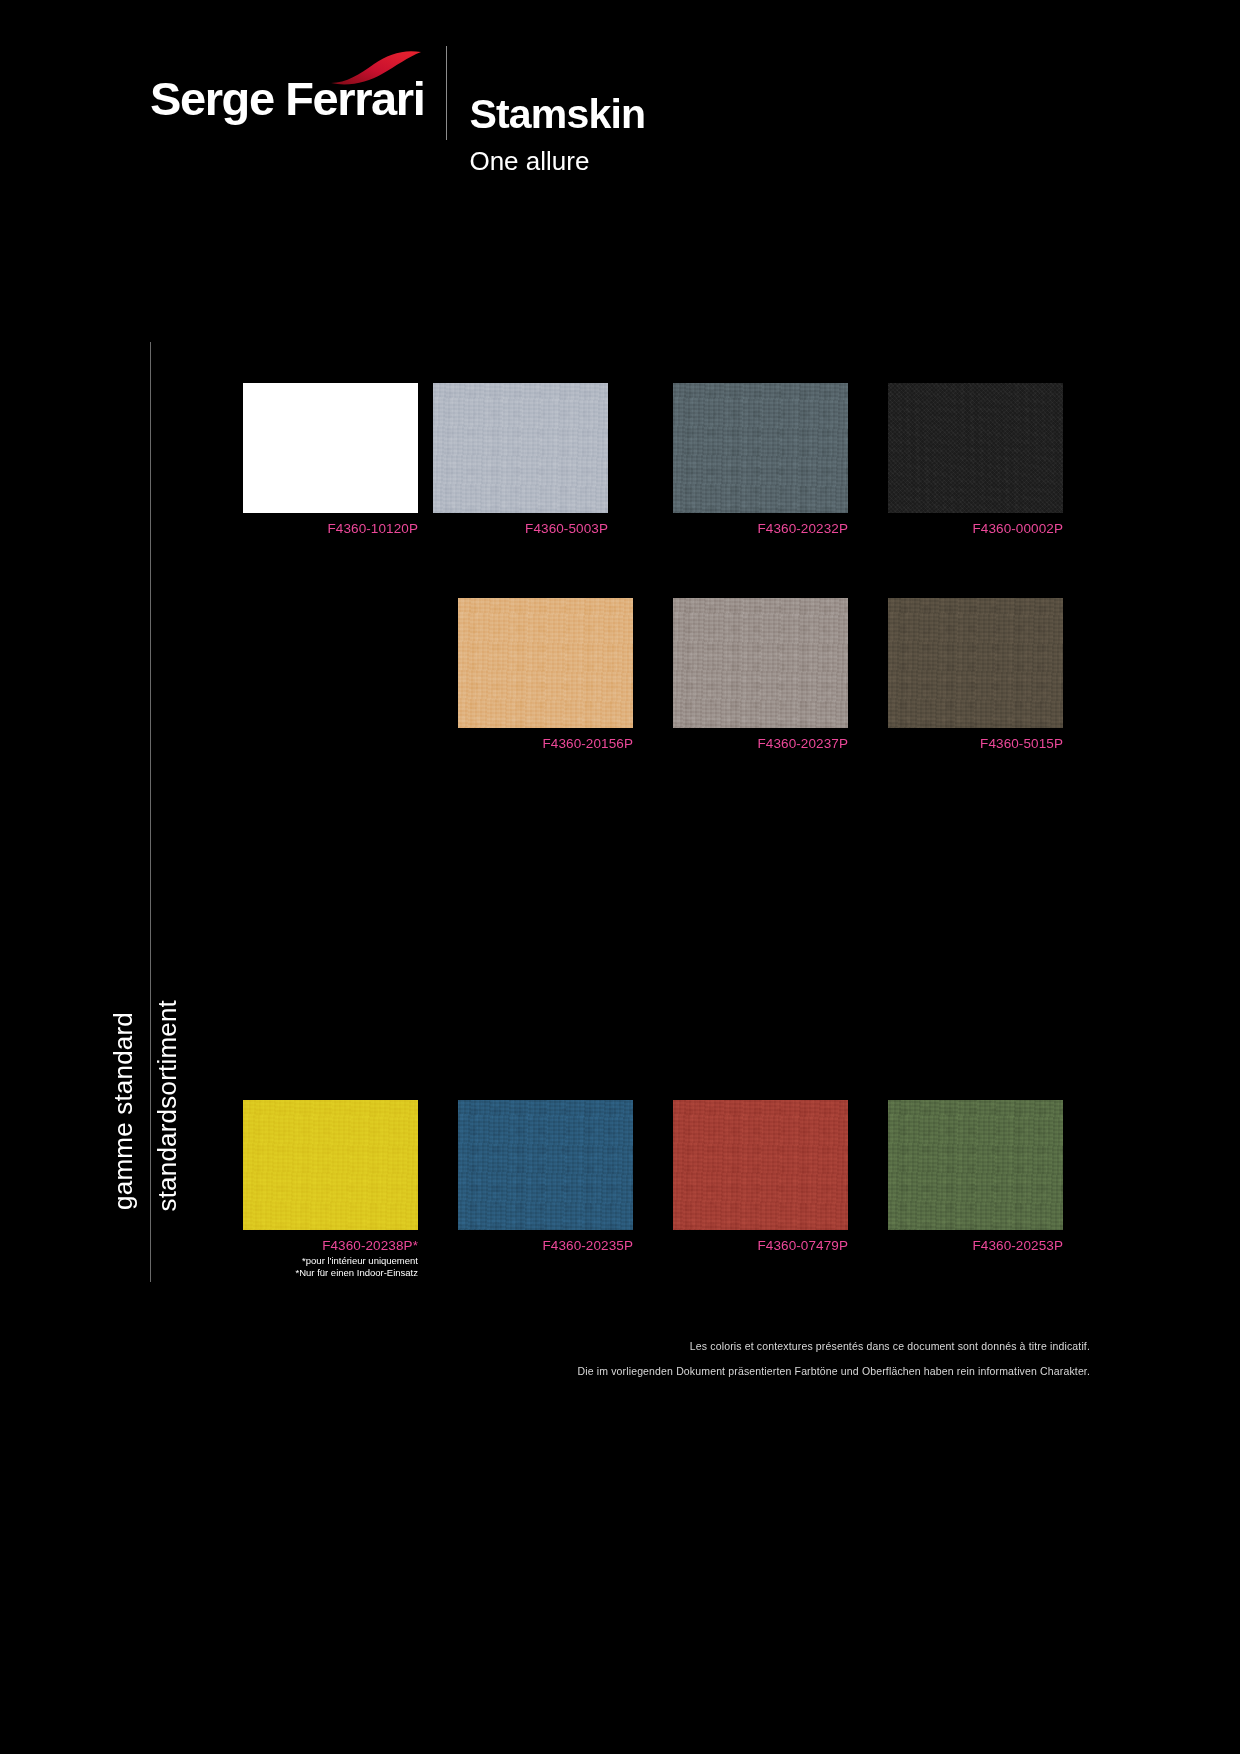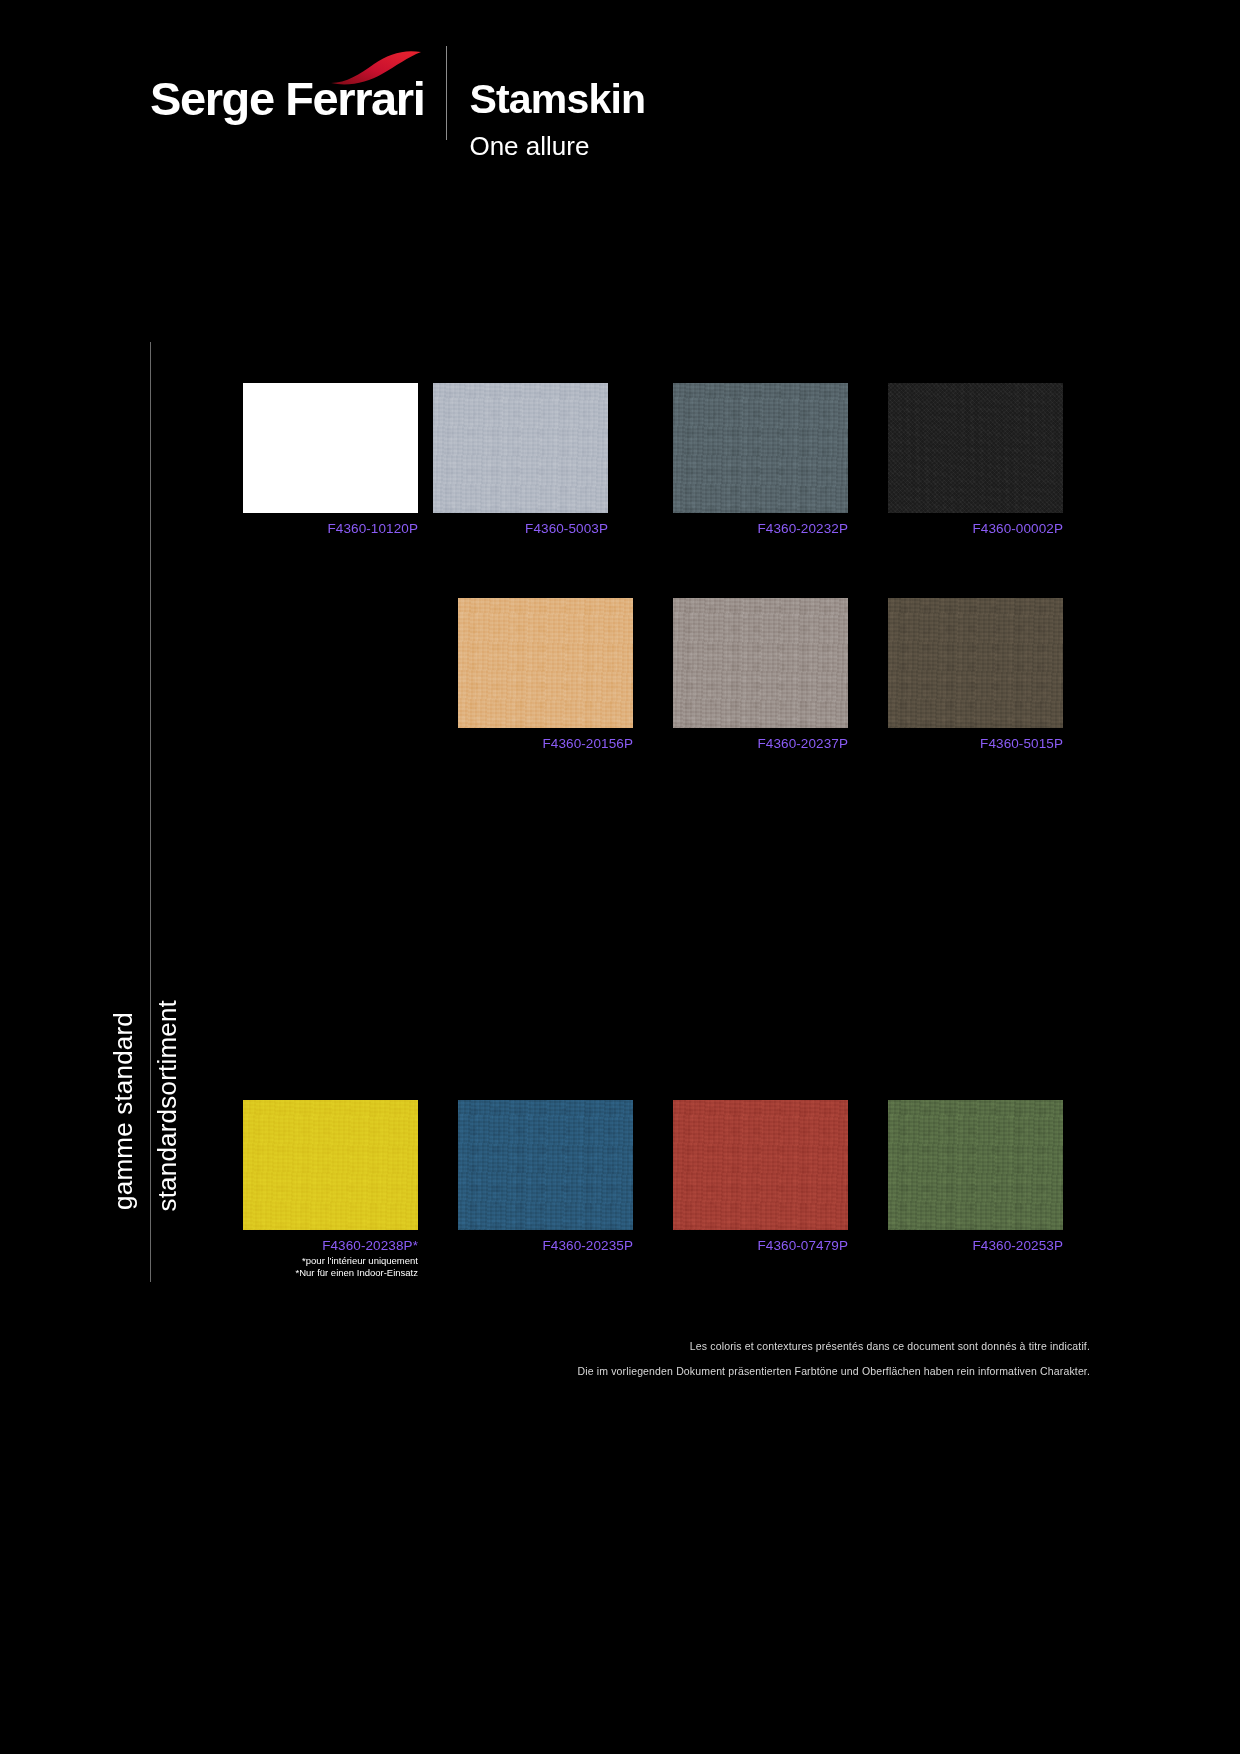--- a/index.html
+++ b/index.html
@@ -17,21 +17,21 @@
     color:#fff;white-space:nowrap;margin-top:31px;
     font-family:"Liberation Sans","DejaVu Sans",sans-serif;
   }
   .swoosh{
     position:absolute;right:24px;top:6px;width:92px;height:36px;pointer-events:none;
   }
   .logo-divider{width:1px;background:#8c8c8c;height:94px;margin-top:2px;}
   .logo-right{padding-left:22px;}
   .brand-name{
     font-size:41px;font-weight:bold;letter-spacing:-0.8px;line-height:1;
-    margin-top:35px;color:#fff;white-space:nowrap;
+    margin-top:50px;color:#fff;white-space:nowrap;
   }
   .brand-tag{
     font-size:26px;font-weight:400;letter-spacing:0px;line-height:1;
     margin-top:13px;color:#fff;white-space:nowrap;
   }
 
   
   #vrule{position:absolute;left:150px;top:342px;width:1px;height:940px;background:#6a6a6a;}
   .vcap{
     position:absolute;
@@ -67,21 +67,21 @@
     background-image:
       repeating-linear-gradient(47deg, rgba(255,255,255,.10) 0 1px, rgba(0,0,0,.12) 1px 3px),
       repeating-linear-gradient(-41deg, rgba(255,255,255,.09) 0 1px, rgba(0,0,0,.11) 1px 3px),
       radial-gradient(circle at 30% 40%, rgba(255,255,255,.10) 0 2px, transparent 3px),
       radial-gradient(circle at 70% 70%, rgba(255,255,255,.08) 0 2px, transparent 3px);
     background-size:auto,auto,9px 8px,11px 10px;
     opacity:1;
   }
   .swatch-label{
     position:absolute;right:0;top:138px;
-    font-size:13.5px;color:#8b5cf6;white-space:nowrap;text-align:right;
+    font-size:13.5px;color:#ec4899;white-space:nowrap;text-align:right;
     letter-spacing:0.1px;
   }
   .swatch-note{
     position:absolute;right:0;top:155px;
     font-size:9.5px;color:#ffffff;text-align:right;
     line-height:12px;white-space:nowrap;
   }
 
   
   .disclaimer{

